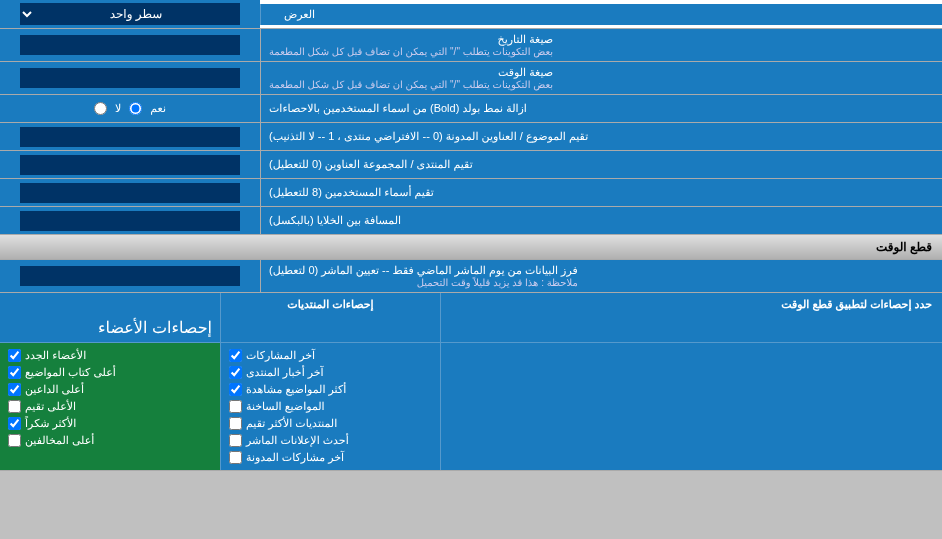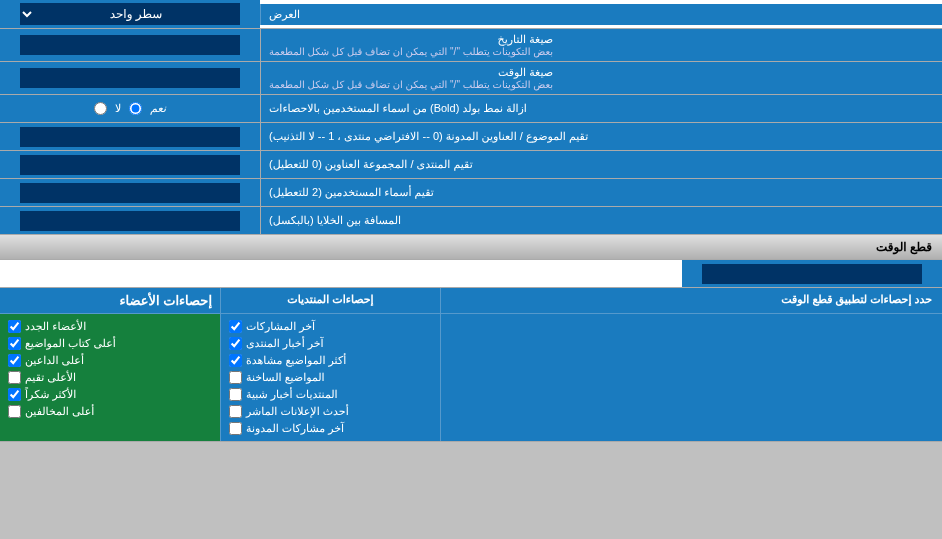--- a/index.html
+++ b/index.html
@@ -92,21 +92,21 @@
     .top-row {
       display: flex;
       border-bottom: 1px solid #aaa;
       min-height: 28px;
       align-items: center;
     }
     .top-label {
       flex: 1;
       background: #1a7bbf;
       color: #fff;
-      padding: 4px 8px;
+      padding: 4px 23px;
       text-align: right;
       font-size: 11px;
       height: 100%;
       display: flex;
       align-items: center;
       justify-content: flex-end;
       border-left: 1px solid #5599cc;
     }
     .top-input {
       width: 260px;
@@ -158,21 +158,21 @@
     </div>
     <div class="row-input">
       <input type="text" style="">
     </div>
   </div>
 
   <div class="row">
     <div class="row-label">ازالة نمط بولد (Bold) من اسماء المستخدمين بالاحصاءات</div>
     <div class="row-input">
       <div class="radio-row">
-        <label style="color:#fff;font-size:11px;font-style:italic;">نعم</label>
+        <label style="color:#fff;font-size:11px;">نعم</label>
         <input type="radio" name="bold" value="yes" checked="" style="">
         <label style="color:#fff;font-size:11px;">لا</label>
         <input type="radio" name="bold" value="no" style="">
       </div>
     </div>
   </div>
 
   <div class="row">
     <div class="row-label">تقيم الموضوع / العناوين المدونة (0 -- الافتراضي منتدى ، 1 -- لا التذنيب)</div>
     <div class="row-input">
@@ -181,48 +181,54 @@
   </div>
 
   <div class="row">
     <div class="row-label">تقيم المنتدى / المجموعة العناوين (0 للتعطيل)</div>
     <div class="row-input">
       <input type="text" style="">
     </div>
   </div>
 
   <div class="row">
-    <div class="row-label">تقيم أسماء المستخدمين (2 للتعطيل)</div>
+    <div class="row-label">تقيم أسماء المستخدمين (8 للتعطيل)</div>
     <div class="row-input">
       <input type="text" style="">
     </div>
   </div>
 
   <div class="row">
     <div class="row-label">المسافة بين الخلايا (بالبكسل)</div>
     <div class="row-input">
       <input type="text" style="">
     </div>
   </div>
 
   <div class="section-header">
     <span>قطع الوقت</span>
   </div>
 
   <div class="row">
+    <div class="row-label">
+      <div>
+        <div>فرز البيانات من يوم الماشر الماضي فقط -- تعيين الماشر (0 لتعطيل)</div>
+        <small>ملاحظة : هذا قد يزيد قليلاً وقت التحميل</small>
+      </div>
+    </div>
     <div class="row-input">
       <input type="text" style="">
     </div>
   </div>
 
   <div class="stats-section">
     <div style="display:flex; border-bottom:1px solid #5599cc;">
       <div style="flex:1; background:#1a7bbf; color:#fff; font-weight:bold; padding:5px 10px; text-align:right; font-size:11px; border-left:1px solid #5599cc;">حدد إحصاءات لتطبيق قطع الوقت</div>
       <div style="width:220px; background:#1a7bbf; color:#fff; font-weight:bold; padding:5px 8px; text-align:center; font-size:11px; border-left:1px solid #5599cc;">إحصاءات المنتديات</div>
-      <div style="width:220px; background:#1a7bbf; color:#fff; font-weight:bold; padding:5px 8px; text-align:right; font-size:13px;">إحصاءات الأعضاء</div>
+      <div style="width:220px; background:#1a7bbf; color:#fff; font-weight:normal; padding:5px 8px; text-align:right; font-size:16px;margin-top:20px;">إحصاءات الأعضاء</div>
     </div>
     <div style="display:flex;">
 
       <div style="flex:1; background:#1a7bbf; border-left:1px solid #5599cc; min-height:120px;"></div>
 
       <div style="width:220px; background:#1a7bbf; padding:4px 8px; border-left:1px solid #5599cc;">
         <div class="checkbox-item">
           <span>آخر المشاركات</span>
           <input type="checkbox" checked="" style="">
         </div>
@@ -232,21 +238,21 @@
         </div>
         <div class="checkbox-item">
           <span>أكثر المواضيع مشاهدة</span>
           <input type="checkbox" checked="" style="">
         </div>
         <div class="checkbox-item">
           <span>المواضيع الساخنة</span>
           <input type="checkbox" style="">
         </div>
         <div class="checkbox-item">
-          <span>المنتديات أخبار شبية</span>
+          <span>المنتديات الأكثر تقيم</span>
           <input type="checkbox" style="">
         </div>
         <div class="checkbox-item">
           <span>أحدث الإعلانات الماشر</span>
           <input type="checkbox" style="">
         </div>
         <div class="checkbox-item">
           <span>آخر مشاركات المدونة</span>
           <input type="checkbox" style="">
         </div>

